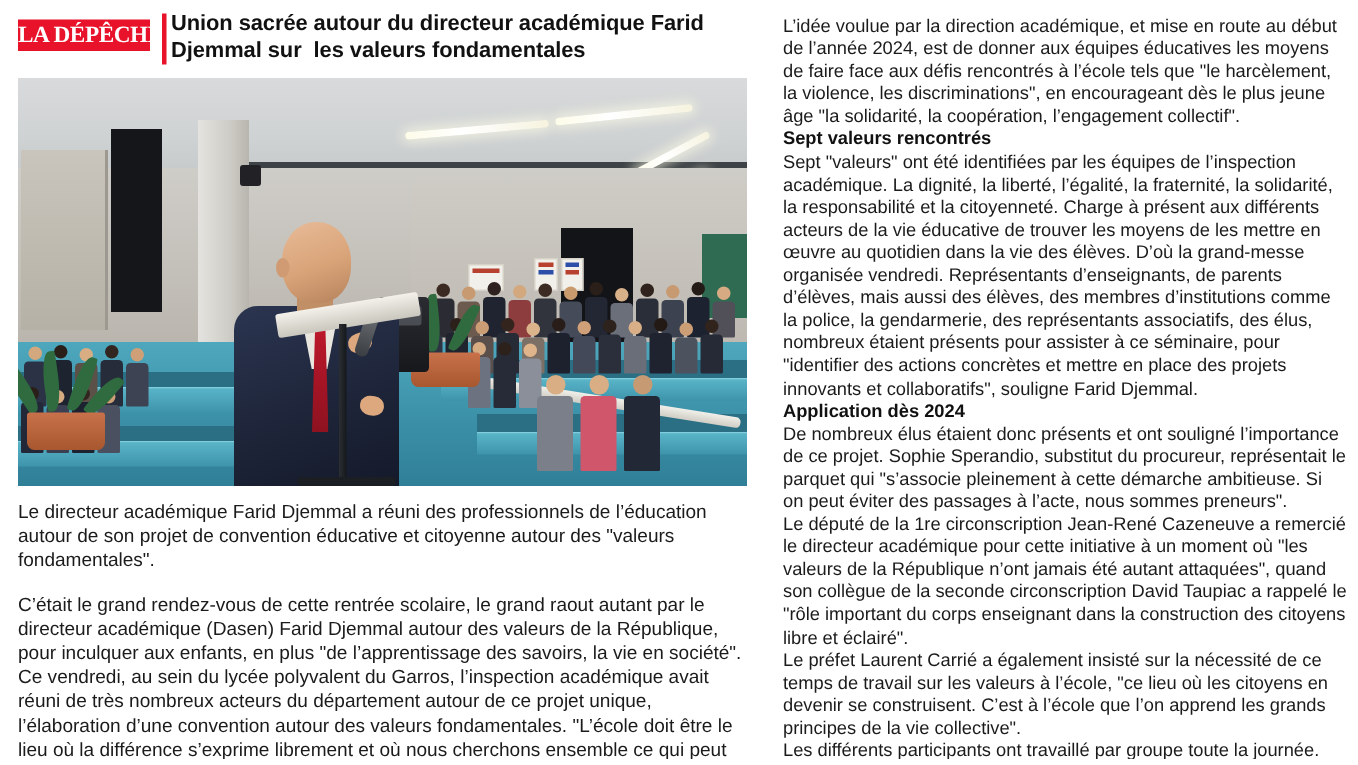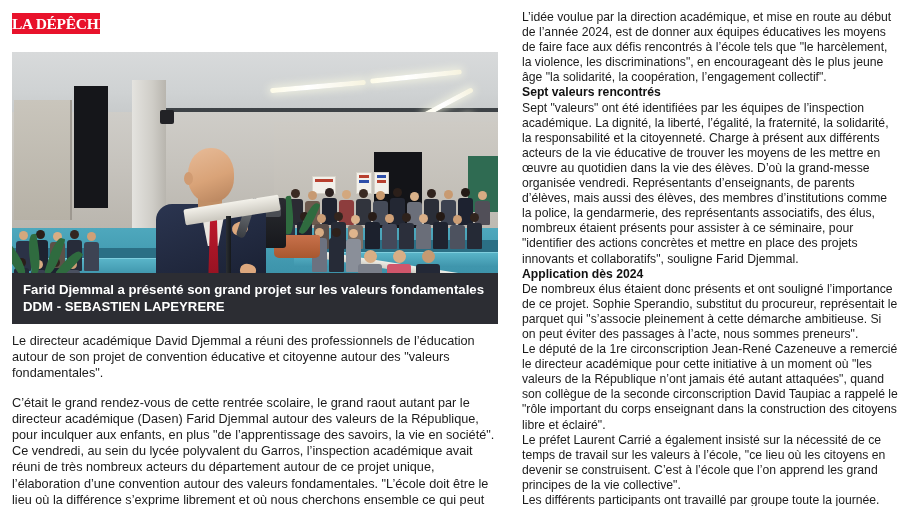--- a/index.html
+++ b/index.html
@@ -295,20 +295,24 @@
 </style>
 </head>
 <body>
 
 <div class="page">
 
   <div class="col-left">
 
     <div class="masthead">
       <div class="logo">LA DÉPÊCHE</div>
+      <div class="headline-wrap">
+        <div class="headline-rule"></div>
+        <h1 class="headline">Union sacrée autour du directeur académique Farid Djemmal sur  les valeurs fondamentales</h1>
+      </div>
     </div>
 
     <div class="photo-block">
       <div class="photo">
 
         <div class="ph-ceiling"></div>
         <div class="ph-ceilingdark"></div>
         <div class="ph-tube" style="left:258px;top:32px;width:96px;transform:rotate(-5deg);"></div>
         <div class="ph-tube" style="left:358px;top:22px;width:92px;transform:rotate(-6deg);"></div>
         <div class="ph-tube" style="left:408px;top:48px;width:56px;transform:rotate(-28deg);"></div>
@@ -550,34 +554,33 @@
           <div class="ph-hand" style="left:96px;top:116px;transform:rotate(10deg);"></div>
           <div class="ph-mic"></div>
           <div class="ph-mic-top"></div>
         </div>
 
         <div class="ph-stand-tray"></div>
         <div class="ph-stand-pole"></div>
         <div class="ph-stand-foot"></div>
       </div>
 
-      <div class="caption">Farid Djemmal a présenté son grand projet sur les valeurs fondamentales DDM - SEBASTIEN LAPEYRERE</div>
     </div>
 
     <div class="body-left">
-      <p>Le directeur académique David Djemmal a réuni des professionnels de l’éducation autour de son projet de convention éducative et citoyenne autour des "valeurs fondamentales".</p>
+      <p>Le directeur académique Farid Djemmal a réuni des professionnels de l’éducation autour de son projet de convention éducative et citoyenne autour des "valeurs fondamentales".</p>
       <p class="gap">C’était le grand rendez-vous de cette rentrée scolaire, le grand raout autant par le directeur académique (Dasen) Farid Djemmal autour des valeurs de la République, pour inculquer aux enfants, en plus "de l’apprentissage des savoirs, la vie en société".</p>
       <p>Ce vendredi, au sein du lycée polyvalent du Garros, l’inspection académique avait réuni de très nombreux acteurs du département autour de ce projet unique, l’élaboration d’une convention autour des valeurs fondamentales. "L’école doit être le lieu où la différence s’exprime librement et où nous cherchons ensemble ce qui peut nous rassembler", a lancé en introduction le Dasen. […]</p>
     </div>
   </div>
 
   <div class="col-right">
     <p>L’idée voulue par la direction académique, et mise en route au début de l’année 2024, est de donner aux équipes éducatives les moyens de faire face aux défis rencontrés à l’école tels que "le harcèlement, la violence, les discriminations", en encourageant dès le plus jeune âge "la solidarité, la coopération, l’engagement collectif".</p>
     <h3>Sept valeurs rencontrés</h3>
     <p>Sept "valeurs" ont été identifiées par les équipes de l’inspection académique. La dignité, la liberté, l’égalité, la fraternité, la solidarité, la responsabilité et la citoyenneté. Charge à présent aux différents acteurs de la vie éducative de trouver les moyens de les mettre en œuvre au quotidien dans la vie des élèves. D’où la grand-messe organisée vendredi. Représentants d’enseignants, de parents d’élèves, mais aussi des élèves, des membres d’institutions comme la police, la gendarmerie, des représentants associatifs, des élus, nombreux étaient présents pour assister à ce séminaire, pour "identifier des actions concrètes et mettre en place des projets innovants et collaboratifs", souligne Farid Djemmal.</p>
     <h3>Application dès 2024</h3>
     <p>De nombreux élus étaient donc présents et ont souligné l’importance de ce projet. Sophie Sperandio, substitut du procureur, représentait le parquet qui "s’associe pleinement à cette démarche ambitieuse. Si on peut éviter des passages à l’acte, nous sommes preneurs".</p>
     <p>Le député de la 1re circonscription Jean-René Cazeneuve a remercié le directeur académique pour cette initiative à un moment où "les valeurs de la République n’ont jamais été autant attaquées", quand son collègue de la seconde circonscription David Taupiac a rappelé le "rôle important du corps enseignant dans la construction des citoyens libre et éclairé".</p>
-    <p>Le préfet Laurent Carrié a également insisté sur la nécessité de ce temps de travail sur les valeurs à l’école, "ce lieu où les citoyens en devenir se construisent. C’est à l’école que l’on apprend les grand principes de la vie collective".</p>
+    <p>Le préfet Laurent Carrié a également insisté sur la nécessité de ce temps de travail sur les valeurs à l’école, "ce lieu où les citoyens en devenir se construisent. C’est à l’école que l’on apprend les grands principes de la vie collective".</p>
     <p>Les différents participants ont travaillé par groupe toute la journée. Les idées mises en avant feront l’objet d’une convention qui sera présentée à la fin de l’année. Et dès 2025, cette convention et les actions qu’elle préconise seront appliquées dans les établissements scolaires du département du Gers. "En rédigeant cette convention, nous affirmons notre volonté de travailler ensemble, sans renoncer à l’exigence de la discipline, au respect de l’autorité et à la valorisation du savoir", a conclu Farid Djemmal.</p>
   </div>
 
 </div>
 
 </body></html>

